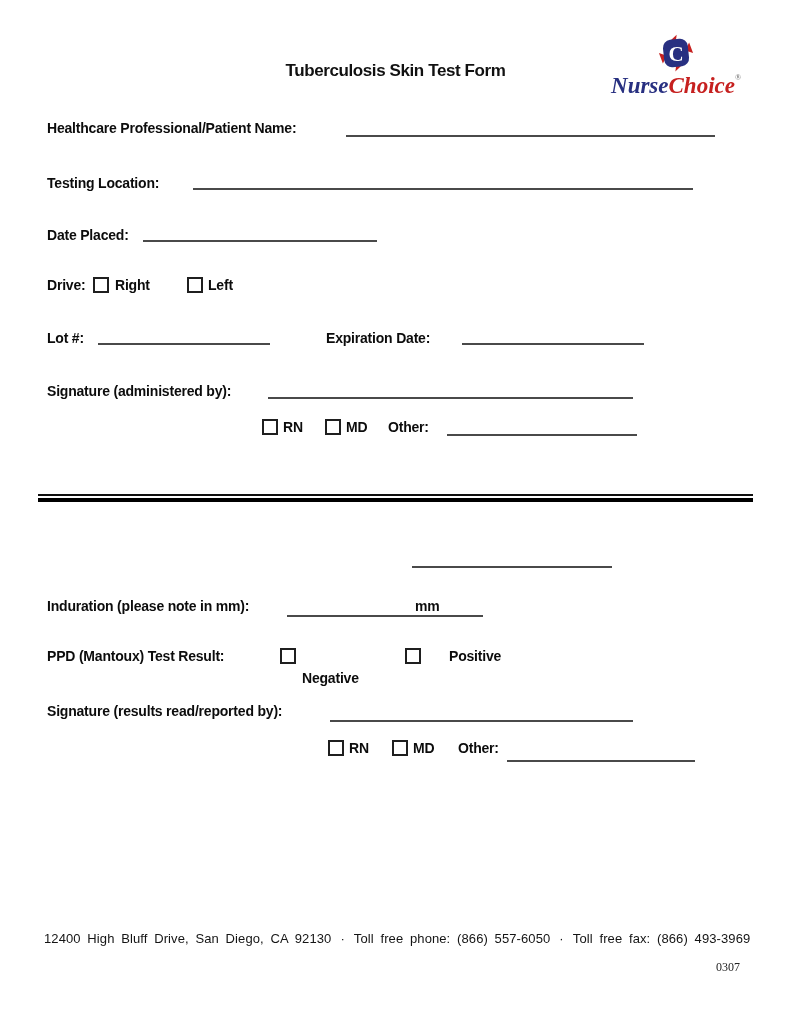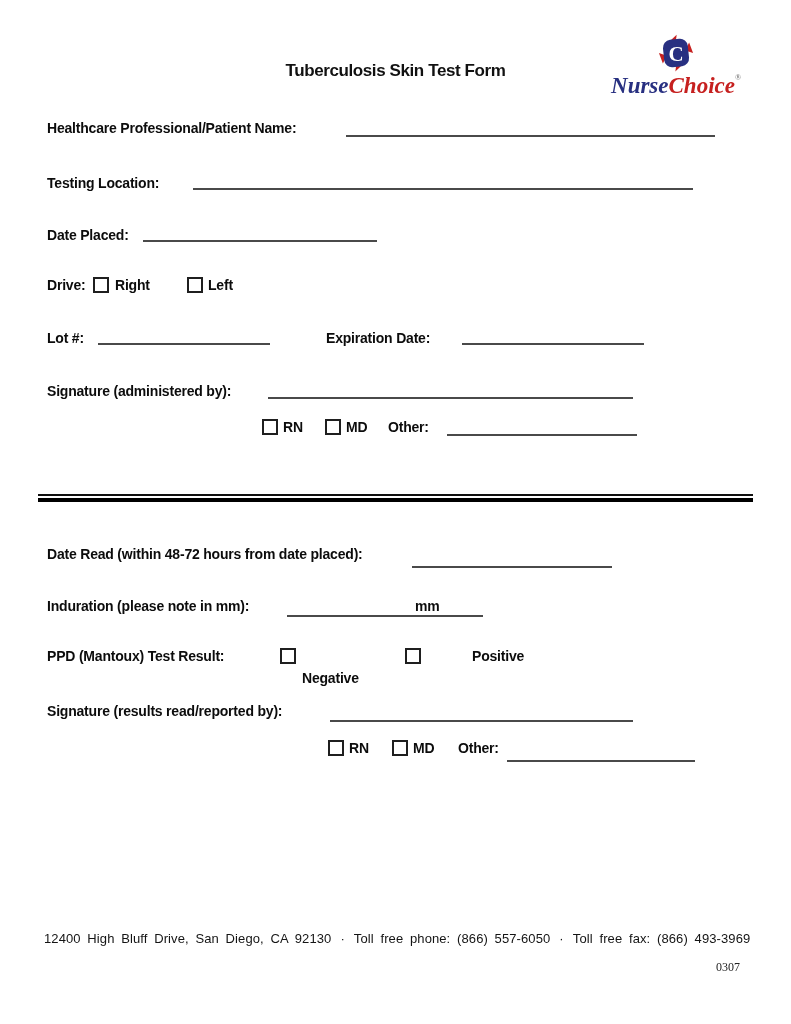--- a/index.html
+++ b/index.html
@@ -104,32 +104,31 @@
   <div class="cb" style="left:262px;top:419px;"></div>
   <div class="lbl" style="left:283px;top:419px;">RN</div>
   <div class="cb" style="left:325px;top:419px;"></div>
   <div class="lbl" style="left:346px;top:419px;">MD</div>
   <div class="lbl" style="left:388px;top:419px;">Other:</div>
   <div class="ln" style="left:447px;width:190px;top:434px;"></div>
 
   <div class="rule-thin"></div>
   <div class="rule-thick"></div>
 
-  <div class="lbl" style="left:47px;top:546px;">Date Read (within 48-72 hours from date placed):</div>
   <div class="ln" style="left:412px;width:200px;top:566px;"></div>
 
   <div class="lbl" style="left:47px;top:598px;">Induration (please note in mm):</div>
   <div class="ln" style="left:287px;width:196px;top:615px;"></div>
   <div class="lbl" style="left:415px;top:598px;">mm</div>
 
   <div class="lbl" style="left:47px;top:648px;">PPD (Mantoux) Test Result:</div>
   <div class="cb" style="left:280px;top:648px;"></div>
   <div class="lbl" style="left:302px;top:670px;">Negative</div>
   <div class="cb" style="left:405px;top:648px;"></div>
-  <div class="lbl" style="left:427px;top:648px;padding-left:45px;">Positive</div>
+  <div class="lbl" style="left:404px;top:648px;padding-left:45px;">Positive</div>
 
   <div class="lbl" style="left:47px;top:703px;">Signature (results read/reported by):</div>
   <div class="ln" style="left:330px;width:303px;top:720px;"></div>
 
   <div class="cb" style="left:328px;top:740px;"></div>
   <div class="lbl" style="left:349px;top:740px;">RN</div>
   <div class="cb" style="left:392px;top:740px;"></div>
   <div class="lbl" style="left:413px;top:740px;">MD</div>
   <div class="lbl" style="left:458px;top:740px;">Other:</div>
   <div class="ln" style="left:507px;width:188px;top:760px;"></div>

